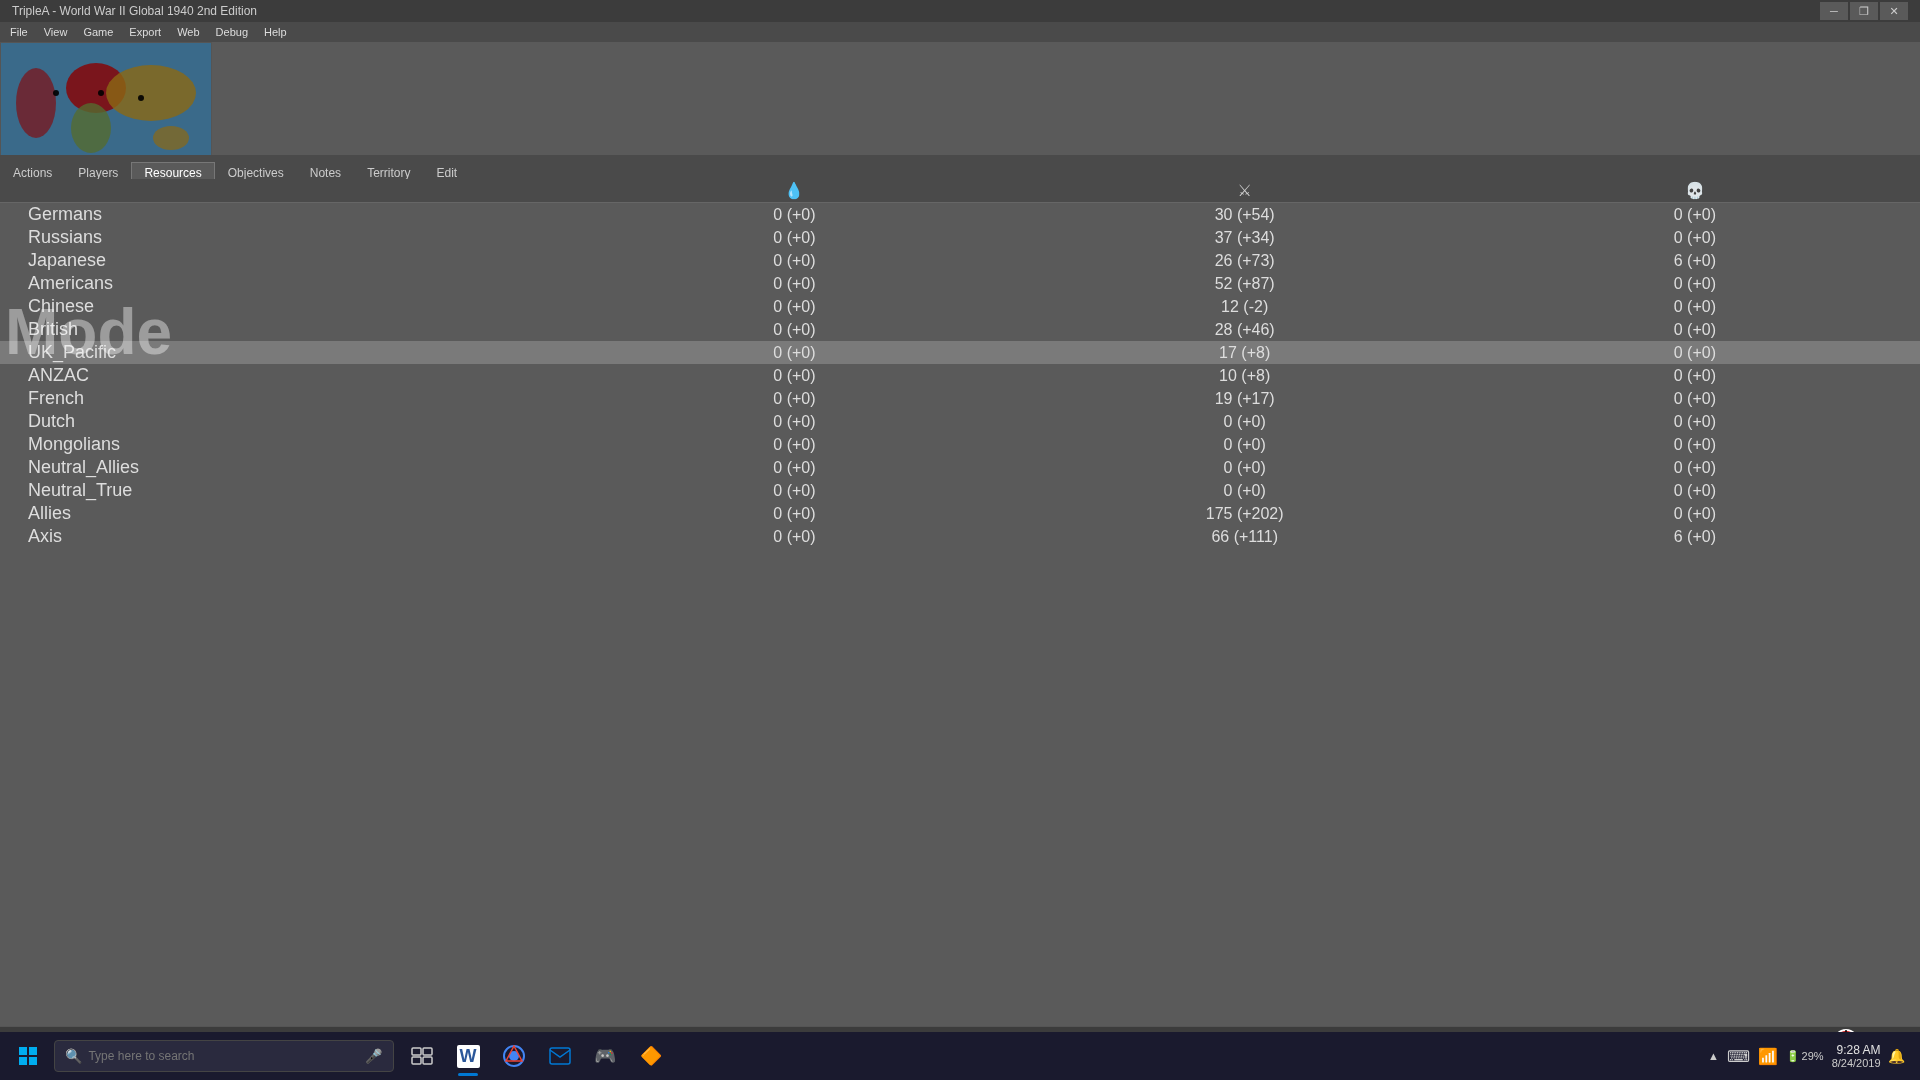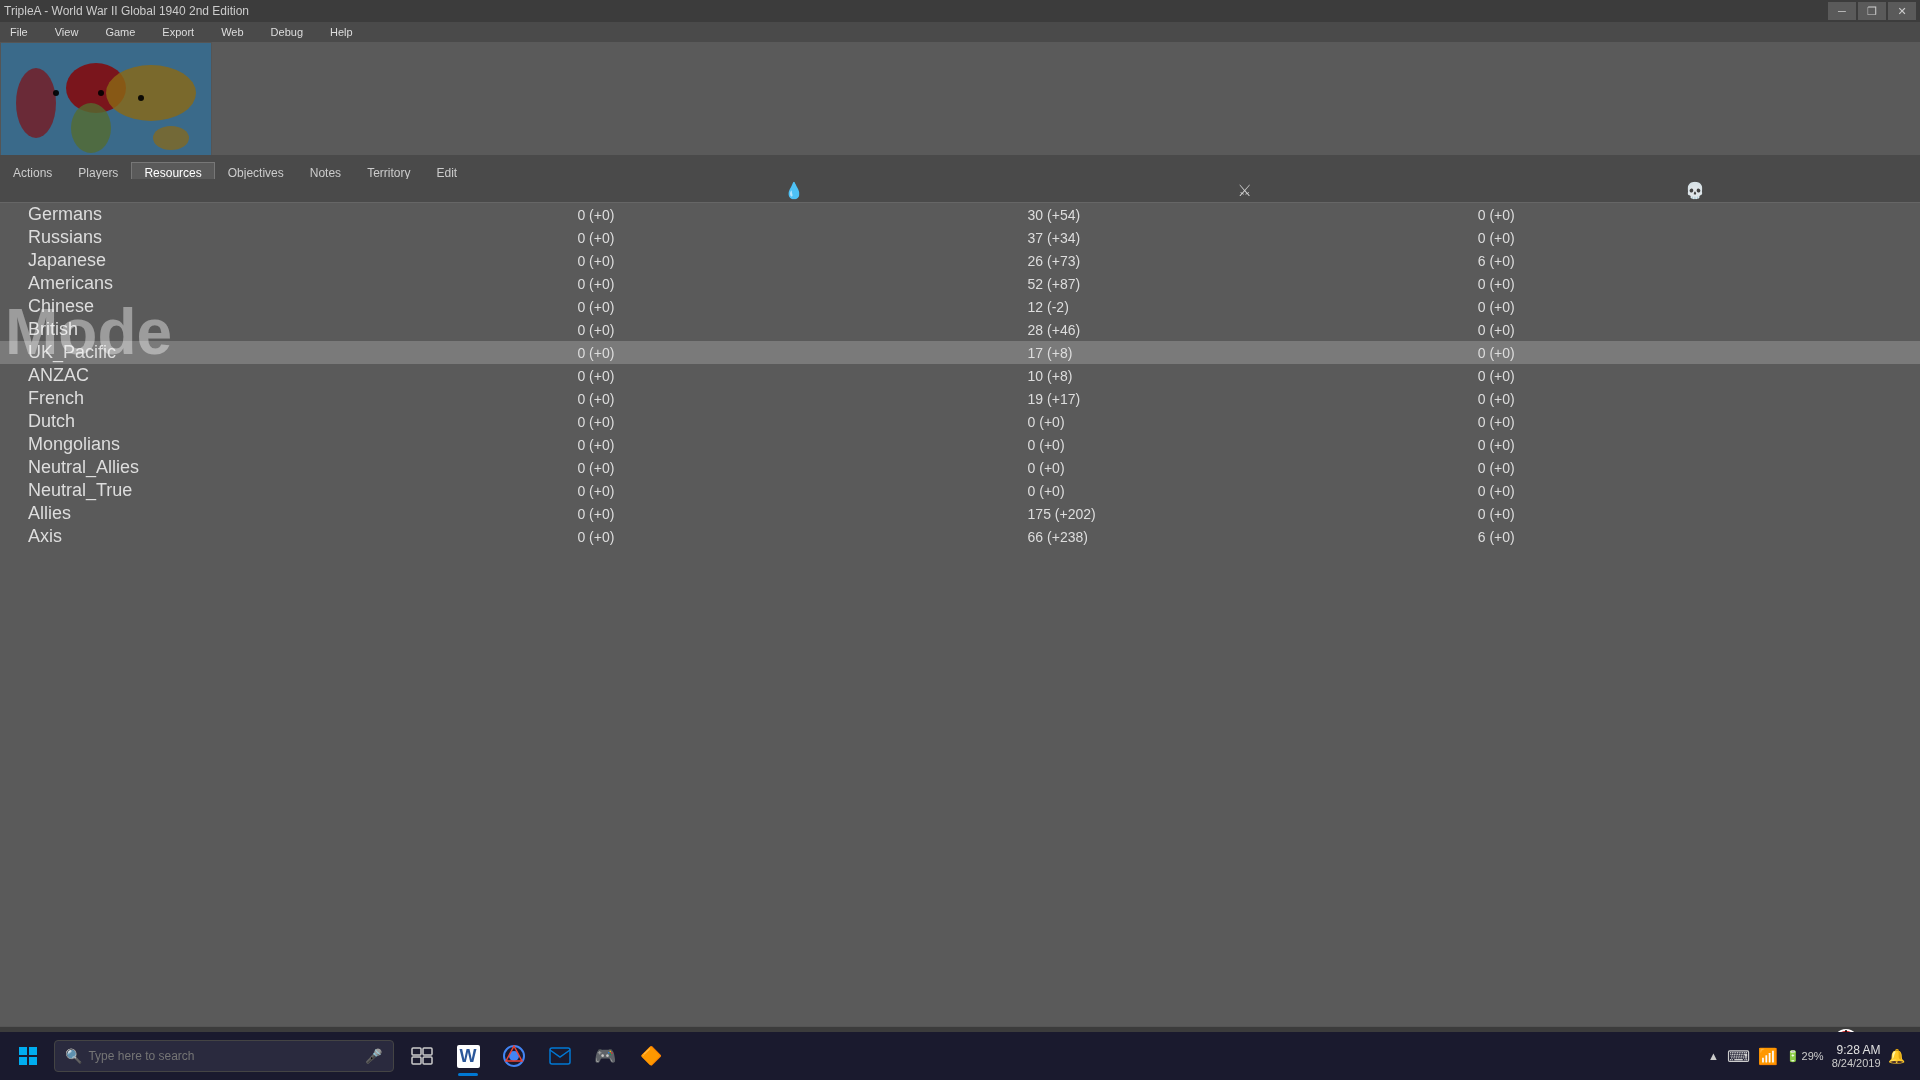--- a/index.html
+++ b/index.html
@@ -15,21 +15,21 @@
     }
 
     
     #title-bar {
       width: 100%;
       height: 22px;
       background: #3c3c3c;
       display: flex;
       align-items: center;
       justify-content: space-between;
-      padding: 0 4px;
+      padding: 0 12px;
       position: absolute;
       top: 0;
       left: 0;
       z-index: 100;
     }
     #title-text {
       font-size: 12px;
       color: #ccc;
     }
     #window-controls {
@@ -53,21 +53,21 @@
     #menu-bar {
       position: absolute;
       top: 22px;
       left: 0;
       width: 100%;
       height: 20px;
       background: #4a4a4a;
       display: flex;
       align-items: center;
       padding: 0 4px;
-      gap: 15px;
+      gap: 4px;
     }
     .menu-item {
       padding: 2px 6px;
       cursor: pointer;
       color: #ddd;
       font-size: 11px;
     }
 
     
     #map-thumbnail {
@@ -162,23 +162,23 @@
       padding: 1px 8px;
       color: #ddd;
       font-size: 12px;
     }
     #resources-table tbody td.name-col {
       padding-left: 28px;
       width: 430px;
       font-size: 18px;
     }
     #resources-table tbody td.val-col {
-      text-align: left;
+      text-align: center;
       width: 340px;
-      font-size: 14px;
+      font-size: 16px;
     }
 
     
     #status-bar {
       position: absolute;
       bottom: 24px;
       left: 0;
       right: 0;
       height: 30px;
       background: #3c3c3c;
@@ -480,21 +480,21 @@
         </tr>
         <tr>
           <td class="name-col">Allies</td>
           <td class="val-col">0 (+0)</td>
           <td class="val-col">175 (+202)</td>
           <td class="val-col">0 (+0)</td>
         </tr>
         <tr>
           <td class="name-col">Axis</td>
           <td class="val-col">0 (+0)</td>
-          <td class="val-col">66 (+238)</td>
+          <td class="val-col">66 (+111)</td>
           <td class="val-col">6 (+0)</td>
         </tr>
       </tbody>
   </table>
 </div>
 
 <div id="mode-overlay">Mode</div>
 
 <div id="status-bar">
   <div class="status-item">

